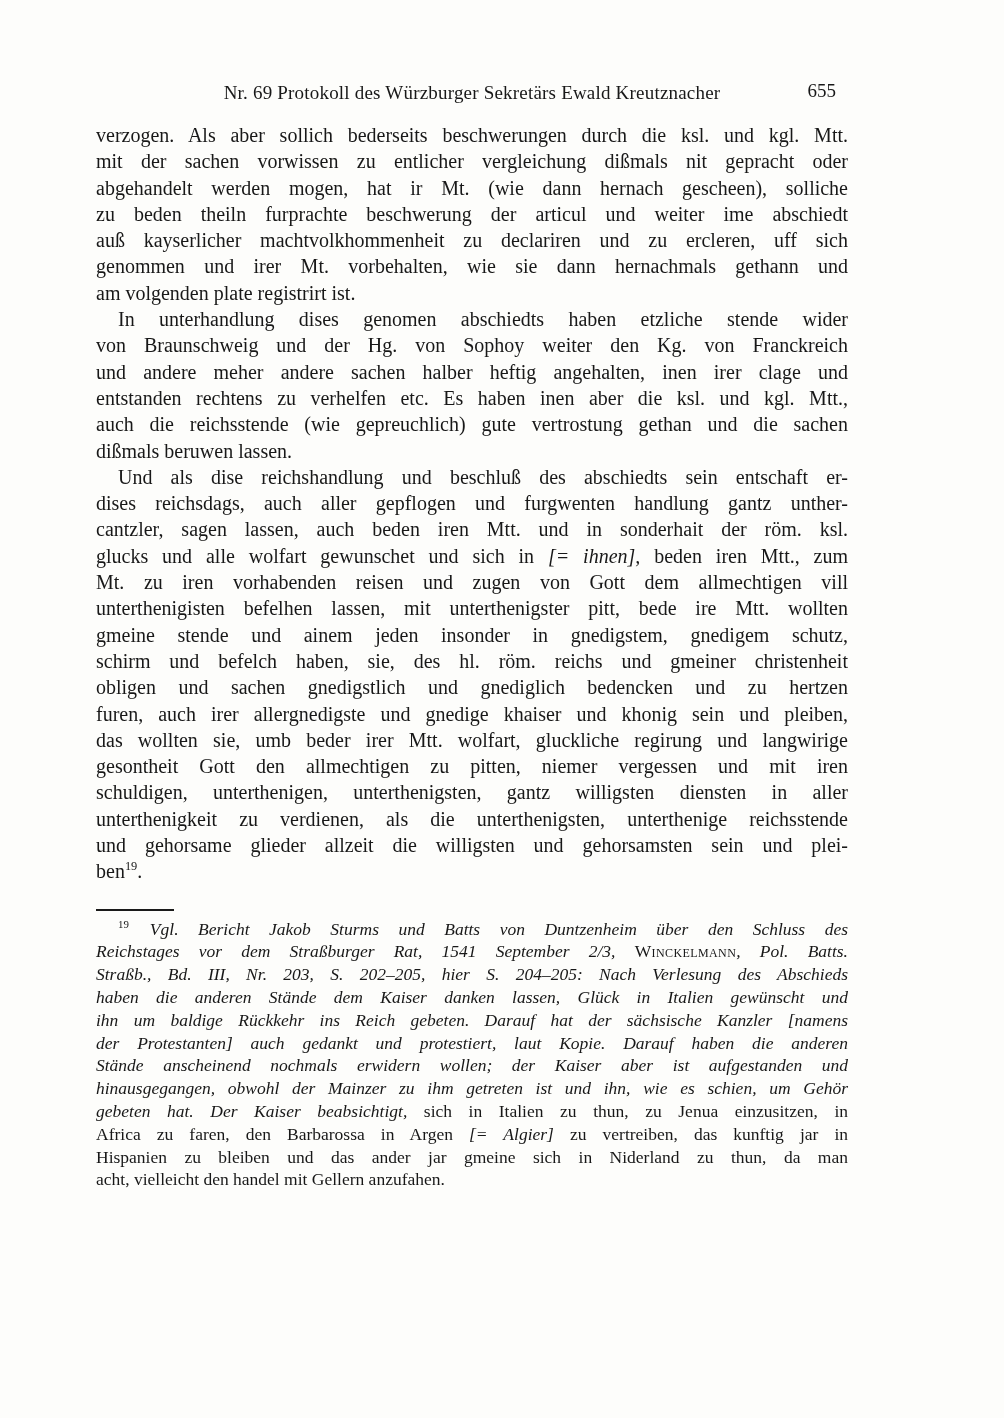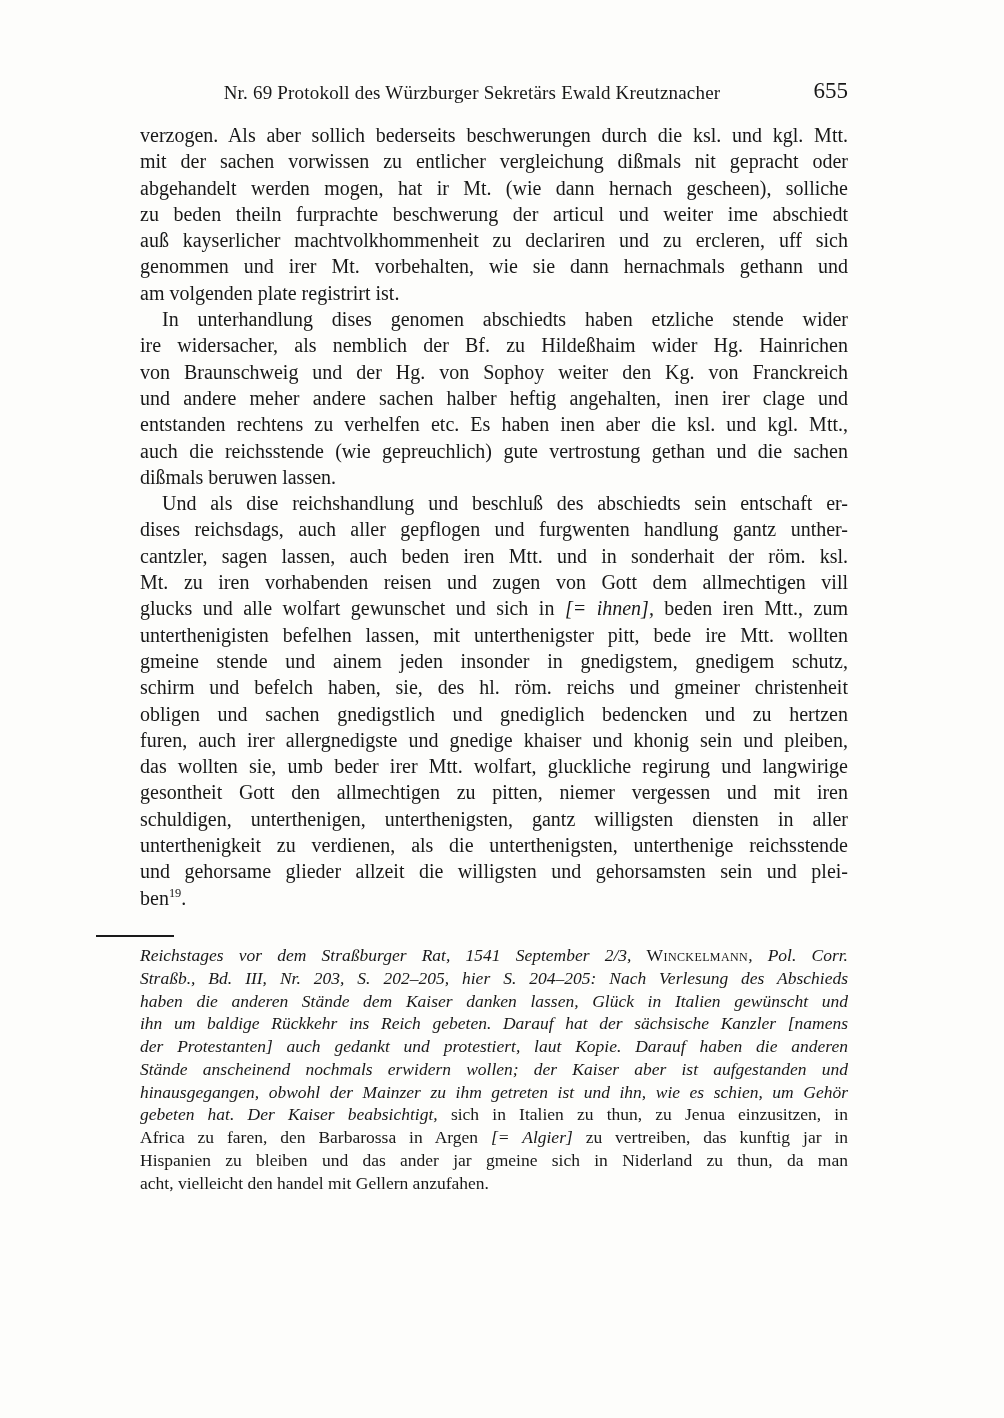--- a/index.html
+++ b/index.html
@@ -24,32 +24,31 @@
     margin-bottom: 14px;
   }
   .header-title {
     text-align: center;
     font-size: 19px;
     line-height: 30px;
     letter-spacing: 0.2px;
   }
   .page-number {
     position: absolute;
-    right: 0;
+    right: 12px;
     top: -2px;
-    font-size: 23px;
+    font-size: 19px;
     line-height: 30px;
     margin-left: 44px;
   }
   .body-text { font-size: 20px; }
   .line {
     line-height: 26.3px;
     text-align: justify;
     text-align-last: justify;
-    margin-left: 44px;
   }
   .line.last { text-align-last: left; }
   .line.indent { text-indent: 22px; }
   .it { font-style: italic; }
   .sc { font-variant: small-caps; letter-spacing: 0.4px; }
   .sup {
     font-size: 0.62em;
     vertical-align: super;
     line-height: 0;
   }
@@ -79,52 +78,52 @@
           <div class="line"><span>verzogen. Als aber sollich bederseits beschwerungen durch die ksl. und kgl. Mtt.</span></div>
           <div class="line"><span>mit der sachen vorwissen zu entlicher vergleichung dißmals nit gepracht oder</span></div>
           <div class="line"><span>abgehandelt werden mogen, hat ir Mt. (wie dann hernach gescheen), solliche</span></div>
           <div class="line"><span>zu beden theiln furprachte beschwerung der articul und weiter ime abschiedt</span></div>
           <div class="line"><span>auß kayserlicher machtvolkhommenheit zu declariren und zu ercleren, uff sich</span></div>
           <div class="line"><span>genommen und irer Mt. vorbehalten, wie sie dann hernachmals gethann und</span></div>
           <div class="line last"><span>am volgenden plate registrirt ist.</span></div>
         </div>
         <div class="paragraph">
           <div class="line indent"><span>In unterhandlung dises genomen abschiedts haben etzliche stende wider</span></div>
-          <div class="line"><span>ire widersacher, als nemblich der Bf. zu Hildeßhaim wider Hg. Hainrichen</span></div>
           <div class="line"><span>von Braunschweig und der Hg. von Sophoy weiter den Kg. von Franckreich</span></div>
           <div class="line"><span>und andere meher andere sachen halber heftig angehalten, inen irer clage und</span></div>
           <div class="line"><span>entstanden rechtens zu verhelfen etc. Es haben inen aber die ksl. und kgl. Mtt.,</span></div>
           <div class="line"><span>auch die reichsstende (wie gepreuchlich) gute vertrostung gethan und die sachen</span></div>
           <div class="line last"><span>dißmals beruwen lassen.</span></div>
         </div>
         <div class="paragraph">
           <div class="line indent"><span>Und als dise reichshandlung und beschluß des abschiedts sein entschaft er-</span></div>
           <div class="line"><span>dises reichsdags, auch aller gepflogen und furgwenten handlung gantz unther-</span></div>
           <div class="line"><span>cantzler, sagen lassen, auch beden iren Mtt. und in sonderhait der röm. ksl.</span></div>
+          <div class="line"><span>glucks und alle wolfart gewunschet und sich in </span><span class="it">[= ihnen],</span><span> beden iren Mtt., zum</span></div>
           <div class="line"><span>Mt. zu iren vorhabenden reisen und zugen von Gott dem allmechtigen vill</span></div>
-          <div class="line"><span>glucks und alle wolfart gewunschet und sich in </span><span class="it">[= ihnen],</span><span> beden iren Mtt., zum</span></div>
           <div class="line"><span>unterthenigisten befelhen lassen, mit unterthenigster pitt, bede ire Mtt. wollten</span></div>
           <div class="line"><span>gmeine stende und ainem jeden insonder in gnedigstem, gnedigem schutz,</span></div>
           <div class="line"><span>schirm und befelch haben, sie, des hl. röm. reichs und gmeiner christenheit</span></div>
           <div class="line"><span>obligen und sachen gnedigstlich und gnediglich bedencken und zu hertzen</span></div>
           <div class="line"><span>furen, auch irer allergnedigste und gnedige khaiser und khonig sein und pleiben,</span></div>
           <div class="line"><span>das wollten sie, umb beder irer Mtt. wolfart, gluckliche regirung und langwirige</span></div>
           <div class="line"><span>gesontheit Gott den allmechtigen zu pitten, niemer vergessen und mit iren</span></div>
           <div class="line"><span>schuldigen, unterthenigen, unterthenigsten, gantz willigsten diensten in aller</span></div>
           <div class="line"><span>unterthenigkeit zu verdienen, als die unterthenigsten, unterthenige reichsstende</span></div>
           <div class="line"><span>und gehorsame glieder allzeit die willigsten und gehorsamsten sein und plei-</span></div>
           <div class="line last"><span>ben</span><span class="sup">19</span><span>.</span></div>
         </div>
       </div>
 
     <div class="footnote-block">
       <div class="footnote-rule"></div>
       <div class="footnote-text">
           <div class="paragraph">
-            <div class="line"><span class="it">Reichstages vor dem Straßburger Rat, 1541 September 2/3, </span><span class="sc">Winckelmann</span><span class="it">, Pol. Corr.</span></div>
+            <div class="line indent"><span class="sup">19</span><span class="gap"></span><span class="it">Vgl. Bericht Jakob Sturms und Batts von Duntzenheim über den Schluss des</span></div>
+            <div class="line"><span class="it">Reichstages vor dem Straßburger Rat, 1541 September 2/3, </span><span class="sc">Winckelmann</span><span class="it">, Pol. Batts.</span></div>
             <div class="line"><span class="it">Straßb., Bd. III, Nr. 203, S. 202–205, hier S. 204–205: Nach Verlesung des Abschieds</span></div>
             <div class="line"><span class="it">haben die anderen Stände dem Kaiser danken lassen, Glück in Italien gewünscht und</span></div>
             <div class="line"><span class="it">ihn um baldige Rückkehr ins Reich gebeten. Darauf hat der sächsische Kanzler [namens</span></div>
             <div class="line"><span class="it">der Protestanten] auch gedankt und protestiert, laut Kopie. Darauf haben die anderen</span></div>
             <div class="line"><span class="it">Stände anscheinend nochmals erwidern wollen; der Kaiser aber ist aufgestanden und</span></div>
             <div class="line"><span class="it">hinausgegangen, obwohl der Mainzer zu ihm getreten ist und ihn, wie es schien, um Gehör</span></div>
             <div class="line"><span class="it">gebeten hat. Der Kaiser beabsichtigt,</span><span> sich in Italien zu thun, zu Jenua einzusitzen, in</span></div>
             <div class="line"><span>Africa zu faren, den Barbarossa in Argen </span><span class="it">[= Algier]</span><span> zu vertreiben, das kunftig jar in</span></div>
             <div class="line"><span>Hispanien zu bleiben und das ander jar gmeine sich in Niderland zu thun, da man</span></div>
             <div class="line last"><span>acht, vielleicht den handel mit Gellern anzufahen.</span></div>

